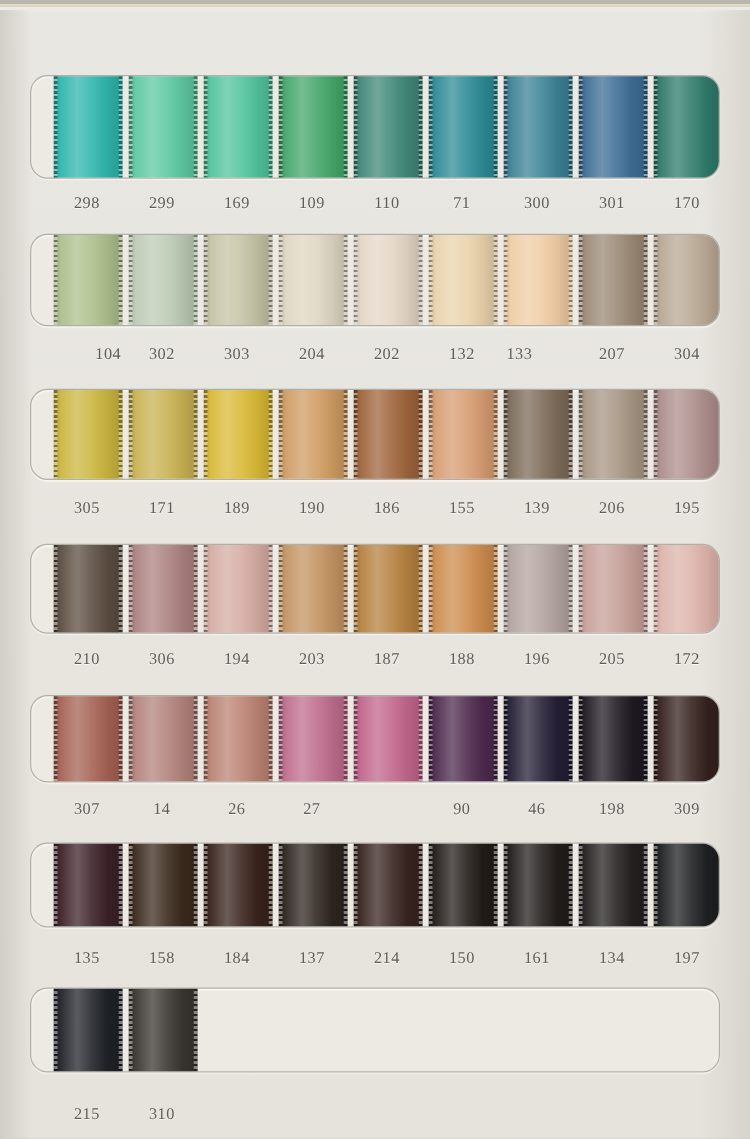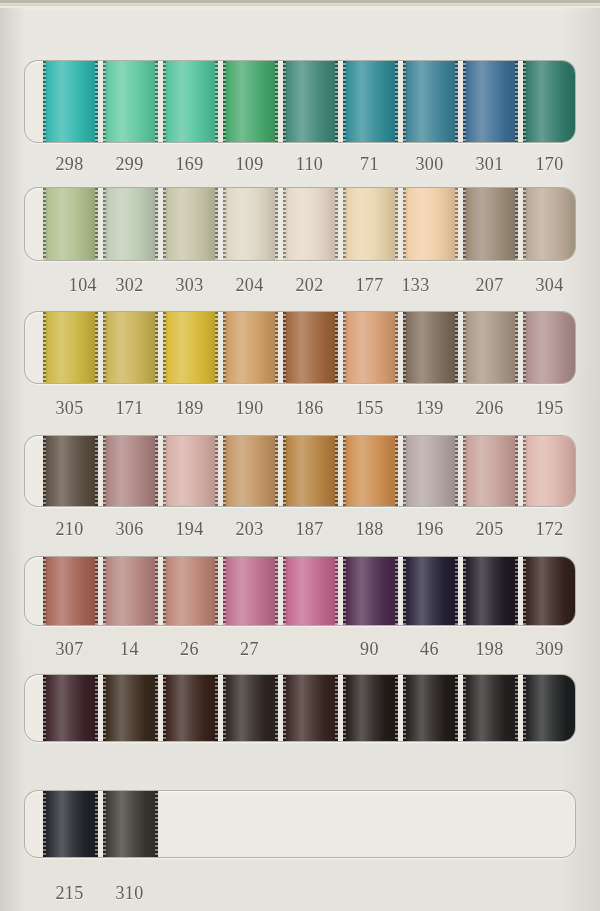--- a/index.html
+++ b/index.html
@@ -105,21 +105,21 @@
     position: absolute;
     left: 24px;
     width: 552px;
     height: 22px;
   }
   .label {
     position: absolute;
     width: 55px;
     text-align: center;
     font-family: "Liberation Serif", serif;
-    font-size: 18px;
+    font-size: 13px;
     letter-spacing: 0.4px;
     color: #5e5c58;
     text-shadow: 0 1px 0 rgba(255,255,255,0.7);
     user-select: none;
   }
 </style>
 </head>
 <body>
 
 <div id="card">
@@ -196,21 +196,21 @@
           <div class="ribbon"></div>
         </div>
       </div>
     </div>
     <div class="labels" style="top: 275px;">
       <div class="label" style="left: 18px; text-align: right;">104</div>
       <div class="label" style="left: 78px;">302</div>
       <div class="label" style="left: 138px;">303</div>
       <div class="label" style="left: 198px;">204</div>
       <div class="label" style="left: 258px;">202</div>
-      <div class="label" style="left: 318px;">177</div>
+      <div class="label" style="left: 318px;">132</div>
       <div class="label" style="left: 364px;">133</div>
       <div class="label" style="left: 438px;">207</div>
       <div class="label" style="left: 498px;">304</div>
     </div>
     <div class="window" style="top: 311px; height: 73px;">
       <div class="swatches">
         <div class="swatch" title="305" style="left: 18px; background: rgb(203, 182, 63);">
           <div class="ribbon"></div>
         </div>
         <div class="swatch" title="171" style="left: 78px; background: rgb(201, 178, 83);">
@@ -358,20 +358,31 @@
           <div class="ribbon"></div>
         </div>
         <div class="swatch" title="134" style="left: 438px; background: rgb(36, 32, 32);">
           <div class="ribbon"></div>
         </div>
         <div class="swatch" title="197" style="left: 498px; background: rgb(30, 31, 32);">
           <div class="ribbon"></div>
         </div>
       </div>
     </div>
+    <div class="labels" style="top: 758px;">
+      <div class="label" style="left: 18px;">135</div>
+      <div class="label" style="left: 78px;">158</div>
+      <div class="label" style="left: 138px;">184</div>
+      <div class="label" style="left: 198px;">137</div>
+      <div class="label" style="left: 258px;">214</div>
+      <div class="label" style="left: 318px;">150</div>
+      <div class="label" style="left: 378px;">161</div>
+      <div class="label" style="left: 438px;">134</div>
+      <div class="label" style="left: 498px;">197</div>
+    </div>
     <div class="window" style="top: 790px; height: 68px;">
       <div class="swatches">
         <div class="swatch" title="215" style="left: 18px; background: rgb(31, 34, 40);">
           <div class="ribbon"></div>
         </div>
         <div class="swatch" title="310" style="left: 78px; background: rgb(57, 54, 48);">
           <div class="ribbon"></div>
         </div>
       </div>
     </div>

